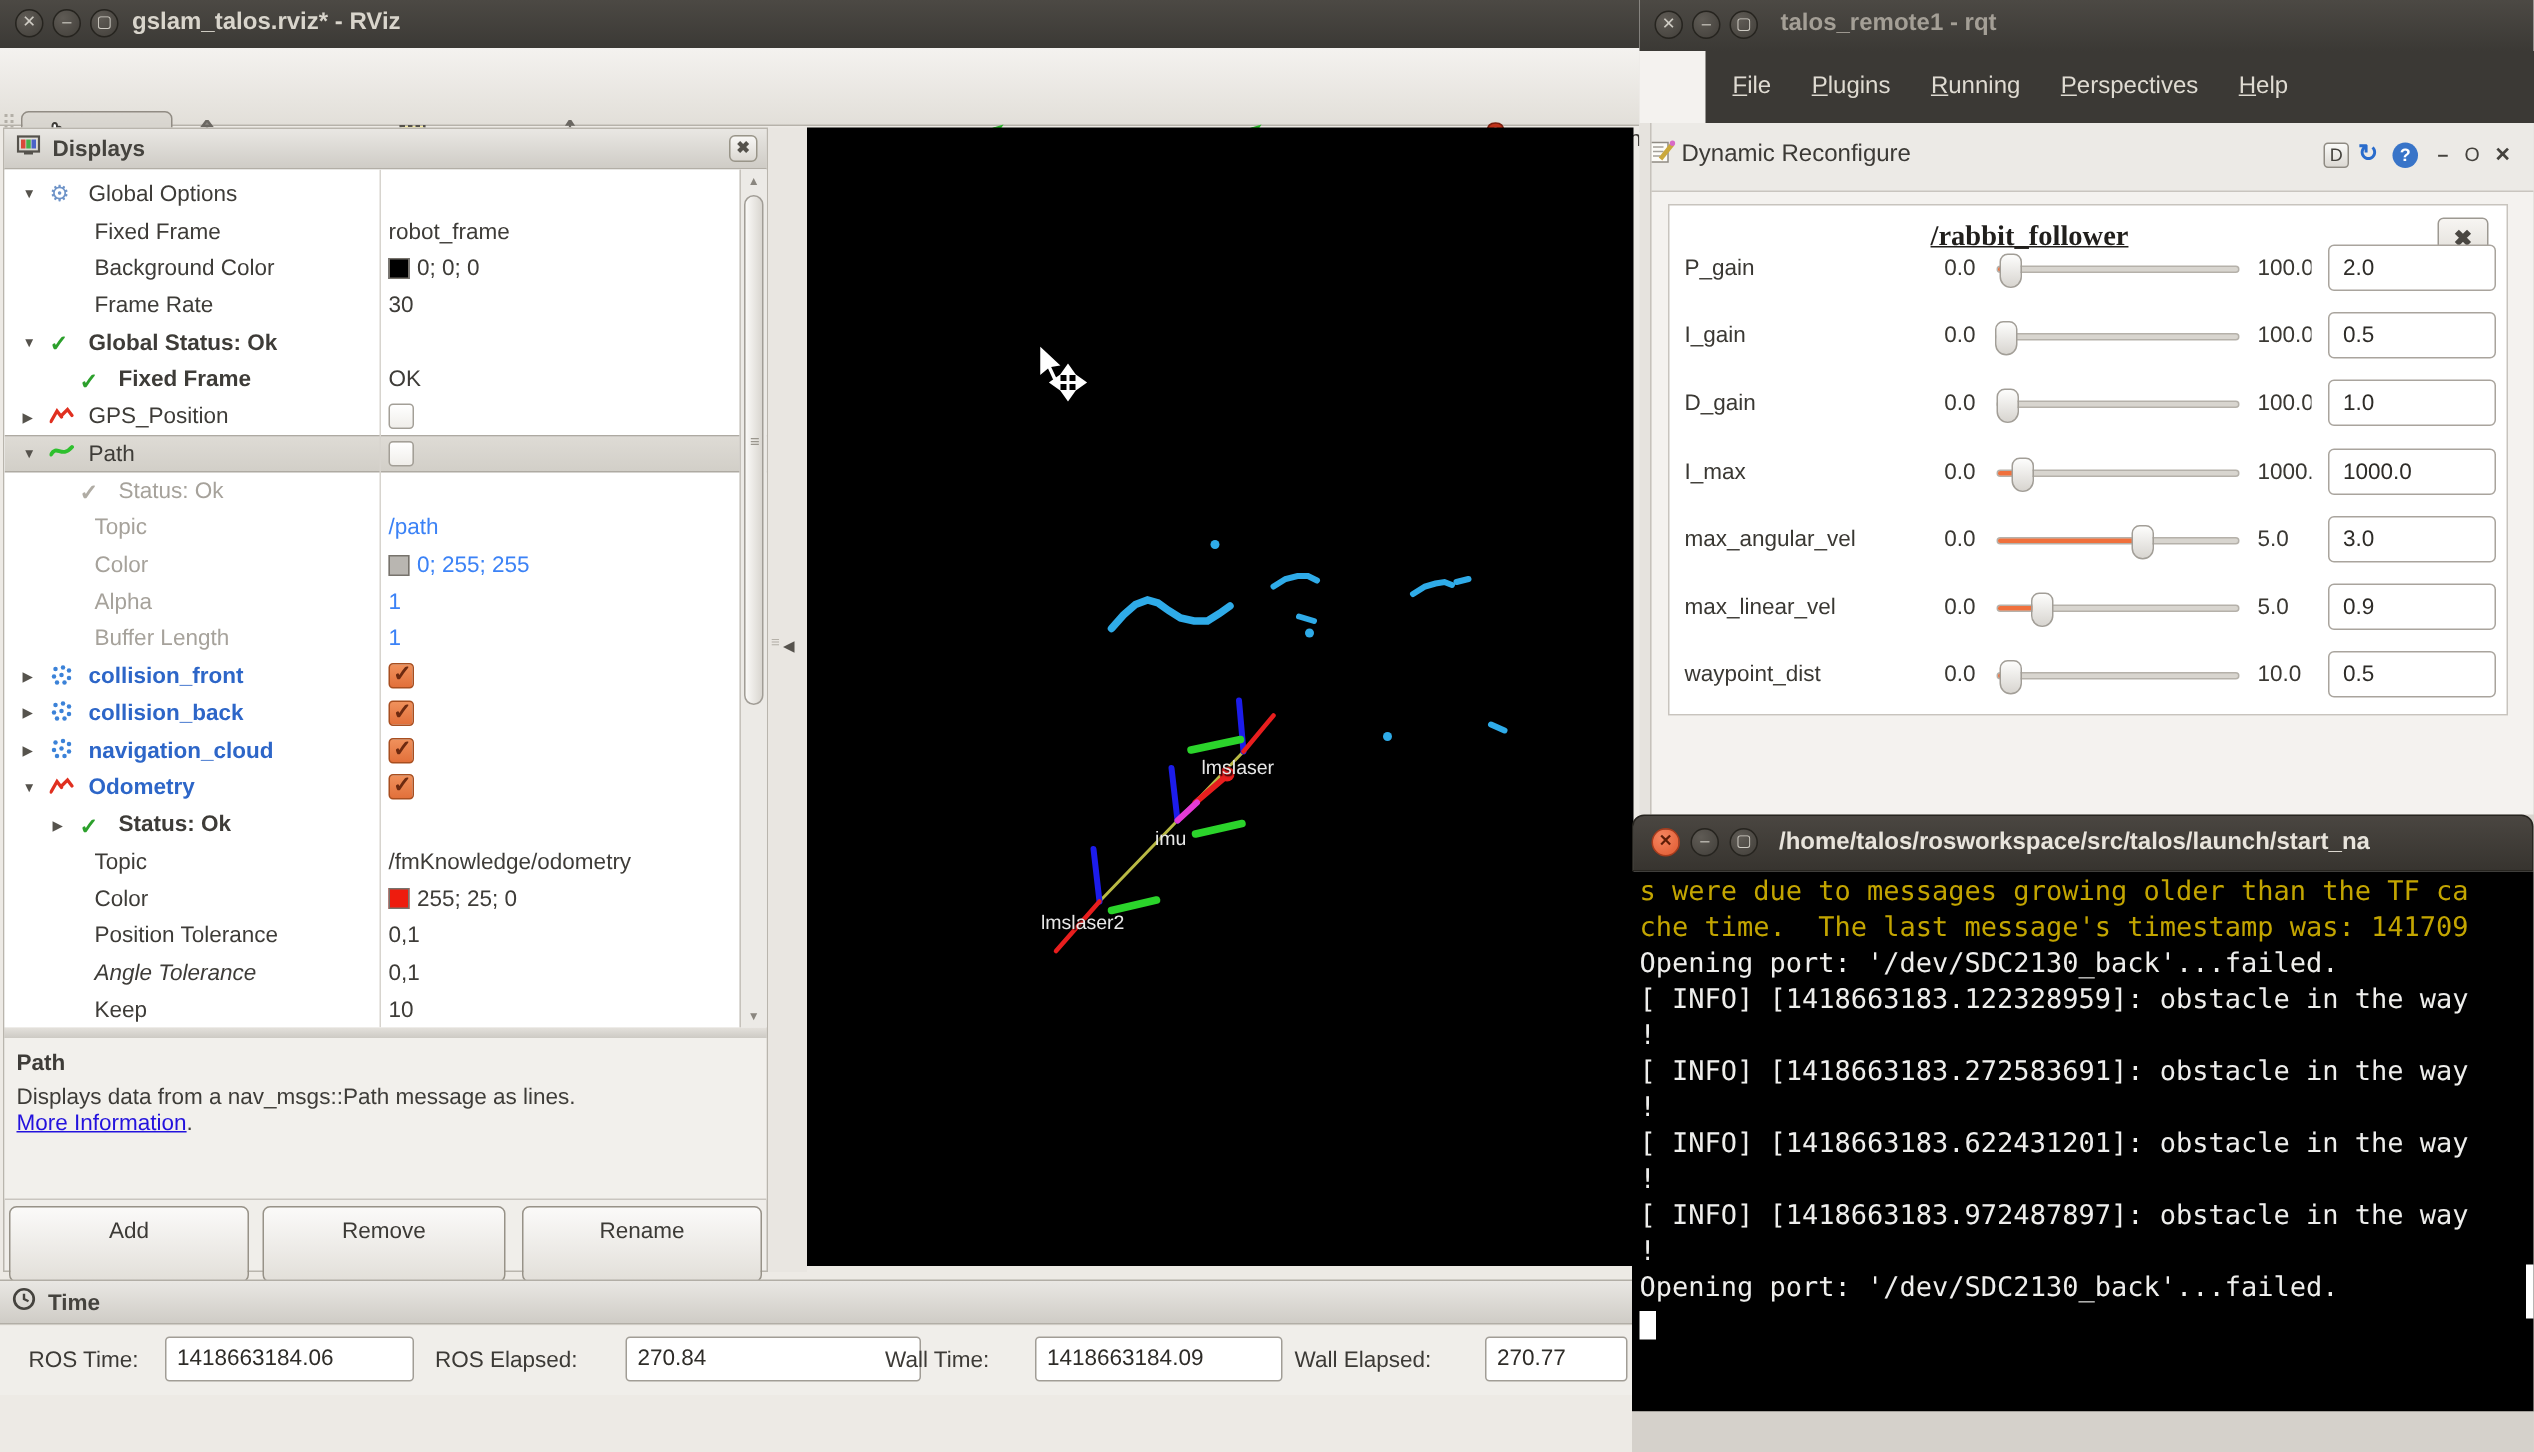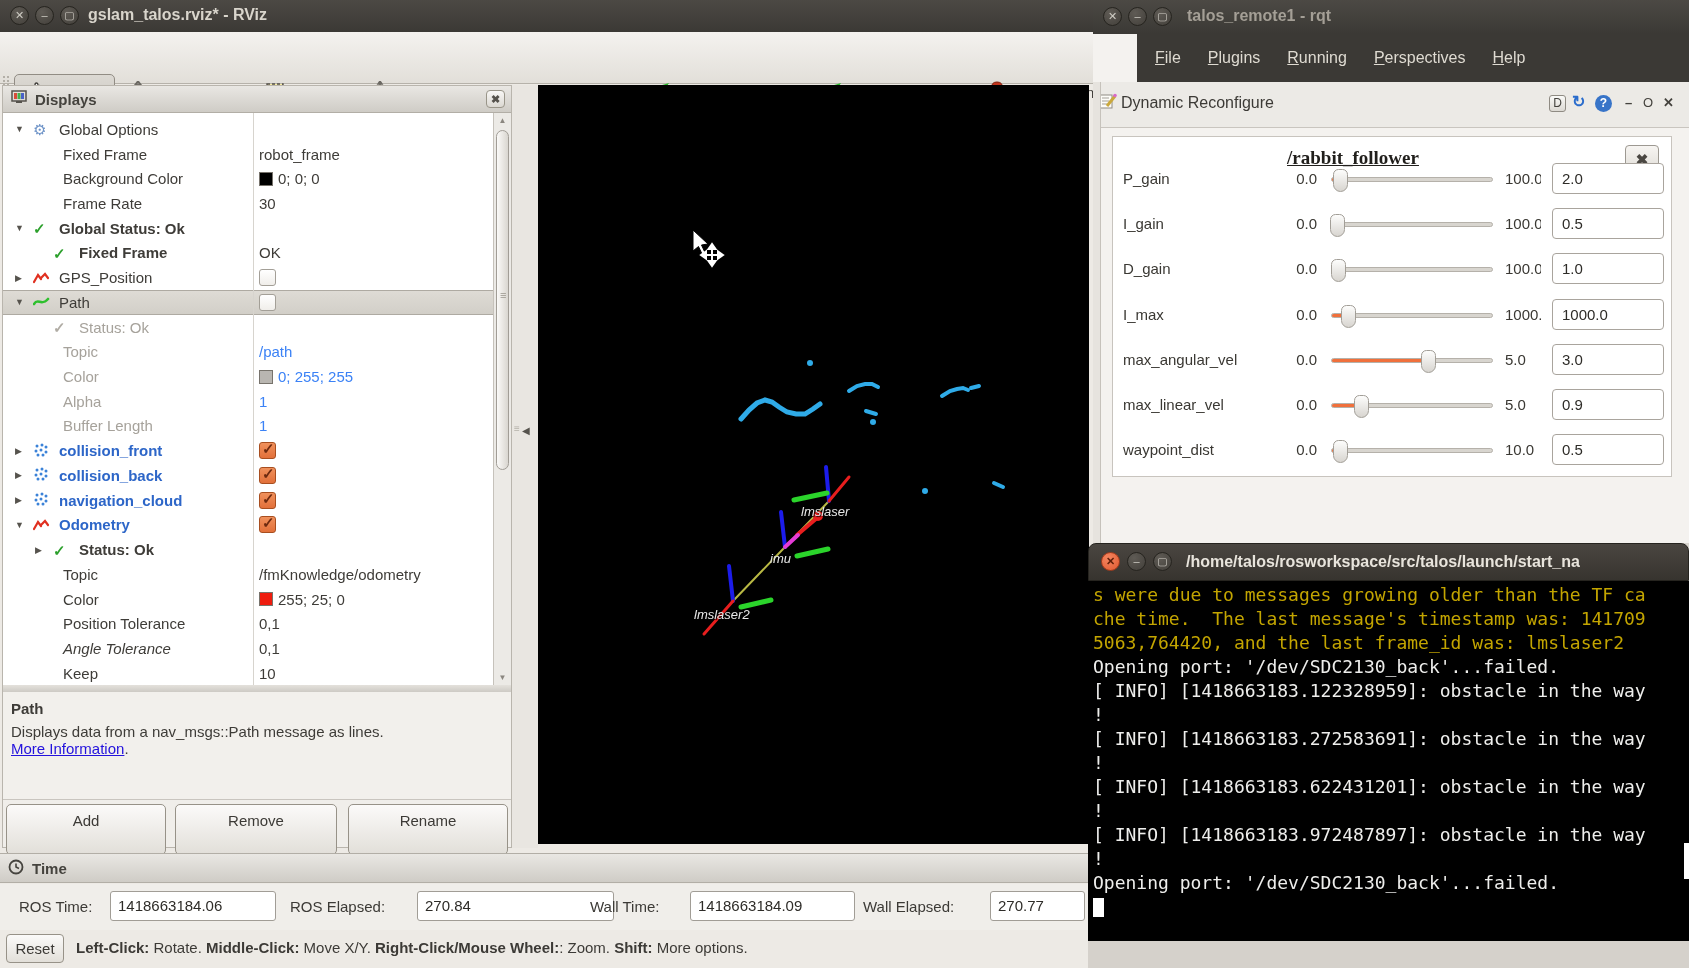--- a/index.html
+++ b/index.html
@@ -87,21 +87,21 @@
           text-align:center; line-height:32px; }
 
   
   #gap-strip { left:512px; top:85px; width:26px; height:763px; background:#e9e6e1; }
   #collapse-arrow { position:absolute; left:10px; top:340px; font-size:10px; color:#56534d; }
   #gap-grip { position:absolute; left:2px; top:338px; color:#b5b1a9; font-size:10px; }
 
   
   #viewport { left:538px; top:85px; width:551px; height:759px; background:#000000; }
   .scene-label { position:absolute; color:#e8e8e8; font-size:13px; white-space:nowrap;
-                 text-shadow:1px 1px 1px #000;font-style:italic; }
+                 text-shadow:1px 1px 1px #000; }
 
   
   #time-panel { left:0; top:853px; width:1092px; height:77px; }
   #time-header { position:absolute; left:0; top:0; width:100%; height:30px;
                  background:linear-gradient(#e9e7e3,#cfccc6); border-top:1px solid #b2aea6;
                  border-bottom:1px solid #b2aea6; display:flex; align-items:center; gap:8px;
                  padding-left:8px; font-size:15px; font-weight:bold; color:#45433e; }
   #time-body { position:absolute; left:0; top:31px; width:100%; height:46px; background:#f0eeea; }
   .tfield-label { position:absolute; top:14px; font-size:15px; color:#3c3a36; }
   .tfield-box { position:absolute; top:7px; height:30px; background:#ffffff;
@@ -563,24 +563,20 @@
         <div class="tfield-box" style="left:110px; width:166px">1418663184.06</div>
         <span class="tfield-label" style="left:290px">ROS Elapsed:</span>
         <div class="tfield-box" style="left:417px; width:197px">270.84</div>
         <span class="tfield-label" style="left:590px">Wall Time:</span>
         <div class="tfield-box" style="left:690px; width:165px">1418663184.09</div>
         <span class="tfield-label" style="left:863px">Wall Elapsed:</span>
         <div class="tfield-box" style="left:990px; width:95px">270.77</div>
       </div>
     </div>
 
-    <div id="statusbar" class="abs">
-      <div id="reset-btn">Reset</div>
-      <div id="status-text"><span style="font-weight: bold;">Left-Click:</span><span> Rotate. </span><span style="font-weight: bold;">Middle-Click:</span><span> Move X/Y. </span><span style="font-weight: bold;">Right-Click/Mouse Wheel:</span><span>: Zoom. </span><span style="font-weight: bold;">Shift:</span><span> More options.</span></div>
-    </div>
   </div>
 
   <div id="rqt" class="abs">
     <div id="rqt-titlebar" class="titlebar">
       <span class="wbtn" style="left:10px; top:7px">✕</span>
       <span class="wbtn" style="left:35px; top:7px">–</span>
       <span class="wbtn" style="left:60px; top:7px">▢</span>
       <span id="rqt-title">talos_remote1 - rqt</span>
     </div>
     <div id="rqt-menubar">
@@ -691,21 +687,20 @@
   <div id="terminal" class="abs">
     <div id="term-titlebar">
       <span class="wbtn orange" style="left:12px; top:8px">✕</span>
       <span class="wbtn" style="left:38px; top:8px">–</span>
       <span class="wbtn" style="left:64px; top:8px">▢</span>
       <span id="term-title">/home/talos/rosworkspace/src/talos/launch/start_na</span>
     </div>
     <div id="term-body">
         <div class="tline y">s were due to messages growing older than the TF ca</div>
         <div class="tline y">che time.  The last message's timestamp was: 141709</div>
-        <div class="tline y">5063,764420, and the last frame_id was: lmslaser2</div>
         <div class="tline w">Opening port: '/dev/SDC2130_back'...failed.</div>
         <div class="tline w">[ INFO] [1418663183.122328959]: obstacle in the way</div>
         <div class="tline w">!</div>
         <div class="tline w">[ INFO] [1418663183.272583691]: obstacle in the way</div>
         <div class="tline w">!</div>
         <div class="tline w">[ INFO] [1418663183.622431201]: obstacle in the way</div>
         <div class="tline w">!</div>
         <div class="tline w">[ INFO] [1418663183.972487897]: obstacle in the way</div>
         <div class="tline w">!</div>
         <div class="tline w">Opening port: '/dev/SDC2130_back'...failed.</div>

